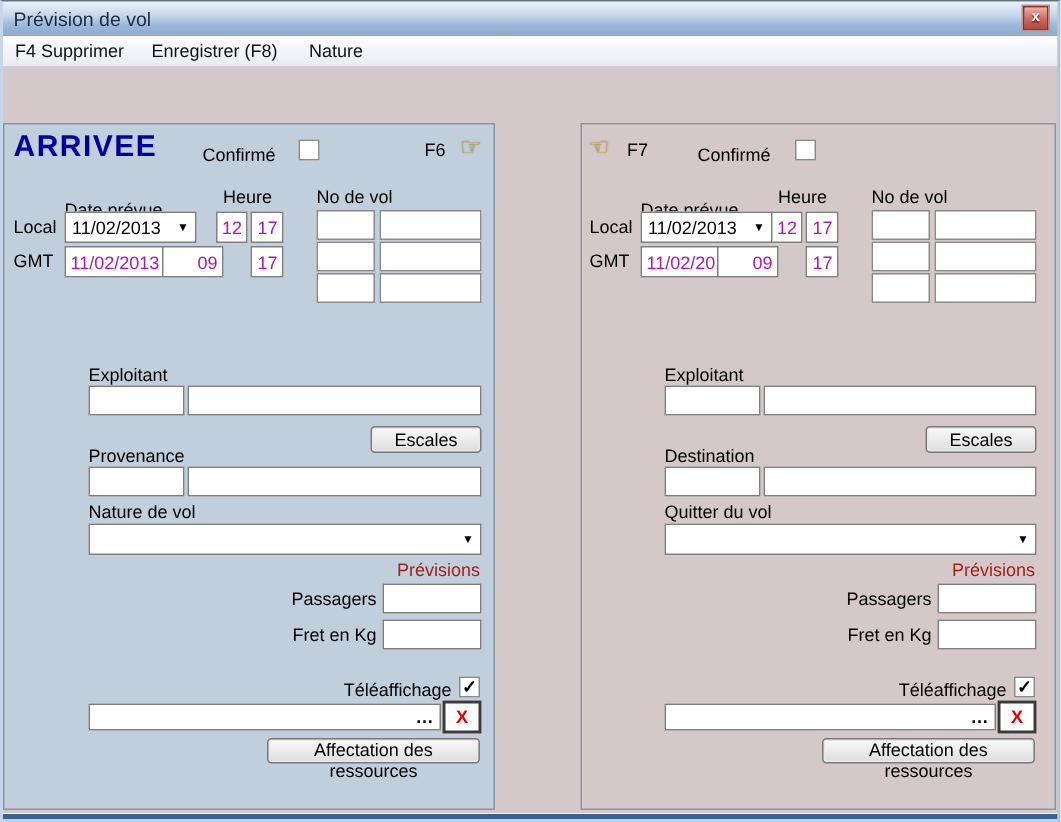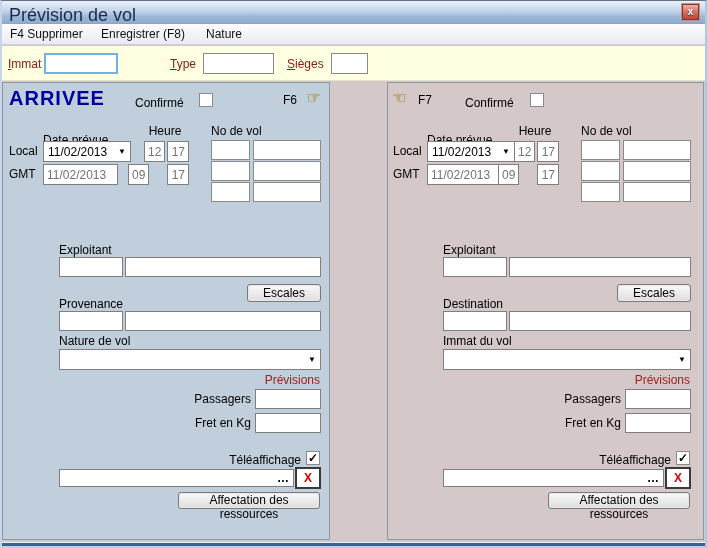--- a/index.html
+++ b/index.html
@@ -12,21 +12,21 @@
     border-right:2px solid #B4C6DA;
     font-family:"Liberation Sans",sans-serif;
     overflow:hidden;
   }
   .frame-bottom{position:absolute;left:0;right:0;bottom:0;height:6px;
     background:linear-gradient(to bottom,#E8F2F8 0,#E8F2F8 1px,#39628F 1px,#39628F 4px,#BBD0E4 4px,#BBD0E4 6px);}
   
   .titlebar{position:absolute;top:0;left:0;right:0;height:23px;
     background:linear-gradient(to bottom,#EAF2FB 0%,#C3D5EA 45%,#9DB9D9 70%,#8FACCF 100%);
     border-bottom:1px solid #8CA4C2;}
-  .title-text{position:absolute;left:7px;top:4px;font-size:18px;color:#1C2B45;}
+  .title-text{position:absolute;left:7px;top:4px;font-size:13px;color:#1C2B45;}
   .close-btn{position:absolute;right:6px;top:3px;width:17px;height:16px;
     background:linear-gradient(to bottom,#F0B0A6 0%,#D2685C 55%,#B8473C 100%);
     border:1px solid #7A3A34;outline:1px solid #C98F86;
     color:#fff;font-size:10px;font-weight:bold;text-align:center;line-height:14px;
     text-shadow:0 1px 1px #5A241E;cursor:default;}
   
   .menubar{position:absolute;top:23px;left:0;right:0;height:21px;
     background:linear-gradient(to bottom,#FEFEFE,#E9EAF4);border-bottom:1px solid #CFD0DC;text-decoration:underline;}
   .menu-item{position:absolute;top:3px;font-size:12px;color:#111;white-space:nowrap;}
   .menu-item.m0{left:8px;} .menu-item.m1{left:99px;} .menu-item.m2{left:204px;}
@@ -57,29 +57,29 @@
   .confirme-box{top:10px;} .arrivee .confirme-box{left:192px;} .depart .confirme-box{left:139px;}
   .fkey{top:10px;} .arrivee .fkey{right:24px;} .depart .fkey{left:27px;}
   .hand{position:absolute;font-size:16px;color:#E0B414;text-shadow:0 0 1px #444;top:5px;}
   .arrivee .hand{right:0;} .depart .hand{left:1px;}
   
   .col-date{left:36px;top:50px;} 
   .col-heure{right:130px;top:41px;width:52px;text-align:center;}
   .col-novol{right:0;top:41px;width:110px;text-align:left;}
   .row-local{left:2px;top:61px;} .row-gmt{left:2px;top:84px;}
   .tf{position:absolute;height:21px;background:#fff;border:1px solid #7F7F7F;
-    font:12px "Liberation Sans",sans-serif;padding:0 3px;color:#737373;}
+    font:12px "Liberation Sans",sans-serif;padding:0 3px;color:#a21caf;}
   .tf.num{text-align:right;}
   .combo{position:absolute;height:21px;background:#fff;border:1px solid #7F7F7F;}
   .combo .combo-value{position:absolute;left:4px;top:3px;font-size:12px;}
   .combo .dd{position:absolute;right:4px;top:5px;font-size:8px;color:#000;}
   .local-combo{left:36px;top:58px;width:88px;}
   .gmt-tf{left:36px;top:81px;width:75px;}
   .h1{top:58px;right:156px;width:21px;} .h2{top:58px;right:132px;width:22px;}
-  .g1{top:81px;right:172px;width:21px;} .g2{top:81px;right:132px;width:22px;}
+  .g1{top:81px;right:172px;width:41px;} .g2{top:81px;right:132px;width:22px;}
   .novol-grid{position:absolute;top:57px;right:0;width:110px;display:grid;
     grid-template-columns:39px 68px;grid-auto-rows:20px;column-gap:3px;row-gap:1px;}
   .novol-grid input{border:1px solid #8A8A8A;background:#fff;width:100%;height:100%;
     font:12px "Liberation Sans",sans-serif;padding:0 2px;}
   
   .expl-label{left:52px;top:160px;}
   .expl-code{left:52px;top:174px;width:64px;height:20px;}
   .expl-name{left:118px;right:0;top:174px;height:20px;}
   .btn{position:absolute;background:linear-gradient(to bottom,#F9F9F9,#DEDEDE);
     border:1px solid #7A7A7A;border-radius:3px;font:12px "Liberation Sans",sans-serif;
@@ -116,28 +116,20 @@
     <span class="title-text">Prévision de vol</span>
     <div class="close-btn">x</div>
   </div>
 
   <div class="menubar">
     <span class="menu-item m0">F4 Supprimer</span>
     <span class="menu-item m1">Enregistrer (F8)</span>
     <span class="menu-item m2">Nature</span>
   </div>
 
-  <div class="idbar">
-    <span class="idlbl immat-lbl">Immat</span>
-    <input class="idtf immat-tf" value="" style="">
-    <span class="idlbl type-lbl">Type</span>
-    <input class="idtf type-tf" value="" style="">
-    <span class="idlbl sieges-lbl">Sièges</span>
-    <input class="idtf sieges-tf" value="" style="">
-  </div>
 
   <div class="panel arrivee">
     <div class="inner">
       <div class="panel-heading">ARRIVEE</div>
       <span class="lbl confirme-label">Confirmé</span>
       <div class="cb confirme-box"></div>
       <span class="lbl fkey">F6</span>
       <span class="hand">☞</span>
 
       <span class="lbl col-date">Date prévue</span>
@@ -235,21 +227,21 @@
 
       <span class="lbl expl-label">Exploitant</span>
       <input class="tf expl-code" value="" style="">
       <input class="tf expl-name" value="" style="">
       <button class="btn escales-btn">Escales</button>
 
       <span class="lbl route-label">Destination</span>
       <input class="tf route-code" value="" style="">
       <input class="tf route-name" value="" style="">
 
-      <span class="lbl nature-label">Immat du vol</span>
+      <span class="lbl nature-label">Quitter du vol</span>
       <div class="combo nature-combo">
         <span class="combo-value"></span>
         <span class="dd">▼</span>
       </div>
 
       <span class="lbl previsions">Prévisions</span>
       <span class="lbl pass-label">Passagers</span>
       <input class="tf pass-tf" value="" style="">
       <span class="lbl fret-label">Fret en Kg</span>
       <input class="tf fret-tf" value="" style="">

